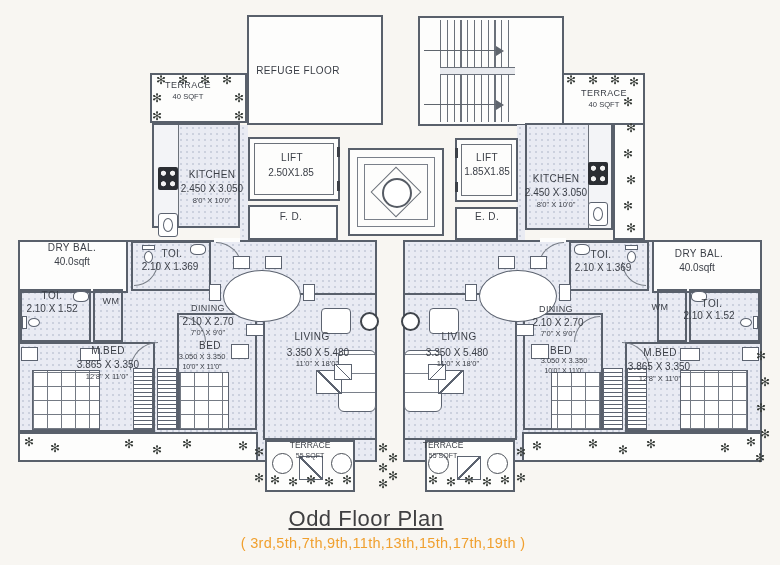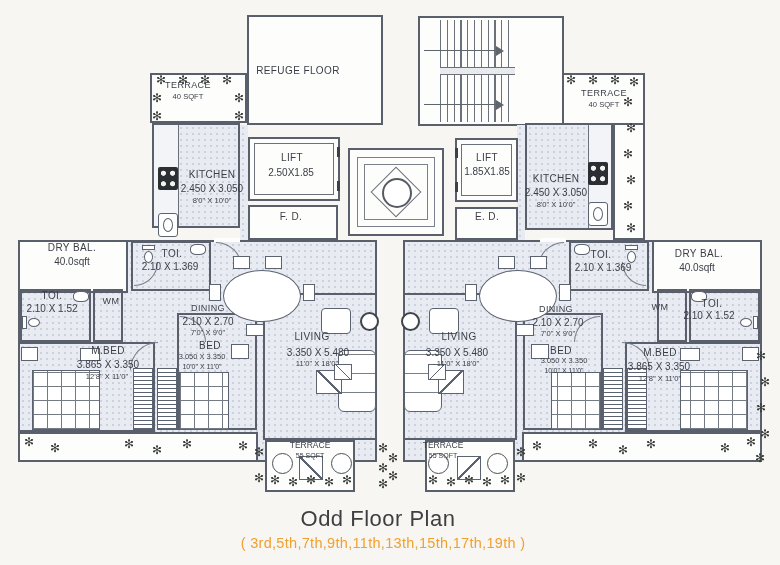--- a/index.html
+++ b/index.html
@@ -319,16 +319,16 @@
   <div class="lbl ft" style="left:317px;top:360px;">11'0" X 18'0"</div>
   <div class="lbl name" style="left:459px;top:332px;">LIVING</div>
   <div class="lbl dim" style="left:457px;top:348px;">3.350 X 5.480</div>
   <div class="lbl ft" style="left:458px;top:360px;">11'0" X 18'0"</div>
 
   <div class="lbl" style="left:310px;top:441px;font-size:8.5px;">TERRACE</div>
   <div class="lbl ft" style="left:310px;top:452px;font-size:7px;">55 SQFT</div>
   <div class="lbl" style="left:443px;top:441px;font-size:8.5px;">TERRACE</div>
   <div class="lbl ft" style="left:443px;top:452px;font-size:7px;">55 SQFT</div>
 
-  <div class="title" style="left:378px;top:506px;">Odd Floor Plan</div>
+  <div class="title" style="left:366px;top:506px;text-decoration:underline;">Odd Floor Plan</div>
   <div class="subtitle" style="left:383px;top:535px;">( 3rd,5th,7th,9th,11th,13th,15th,17th,19th )</div>
 
 </div>
 
 </body></html>

